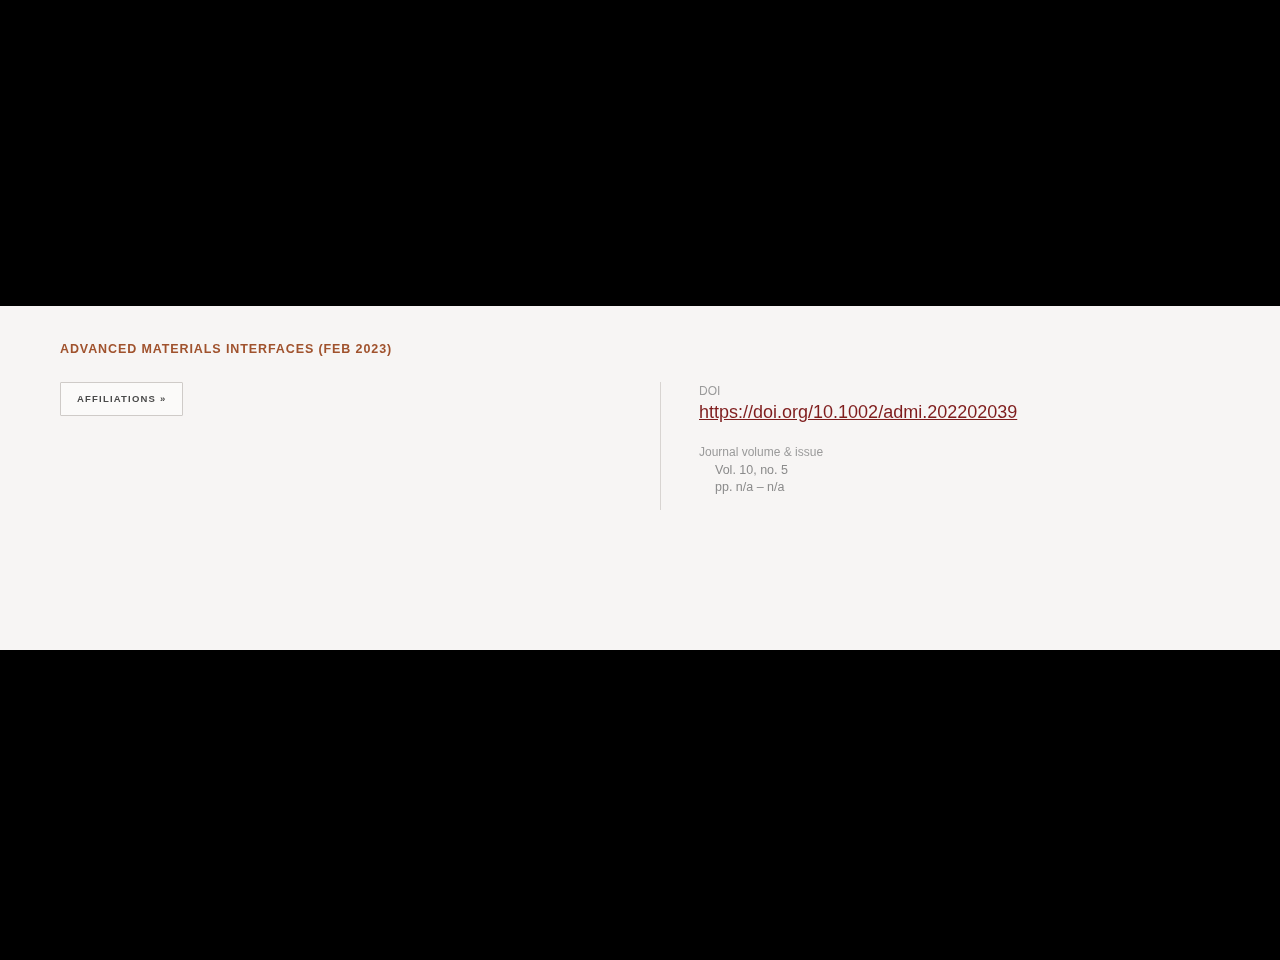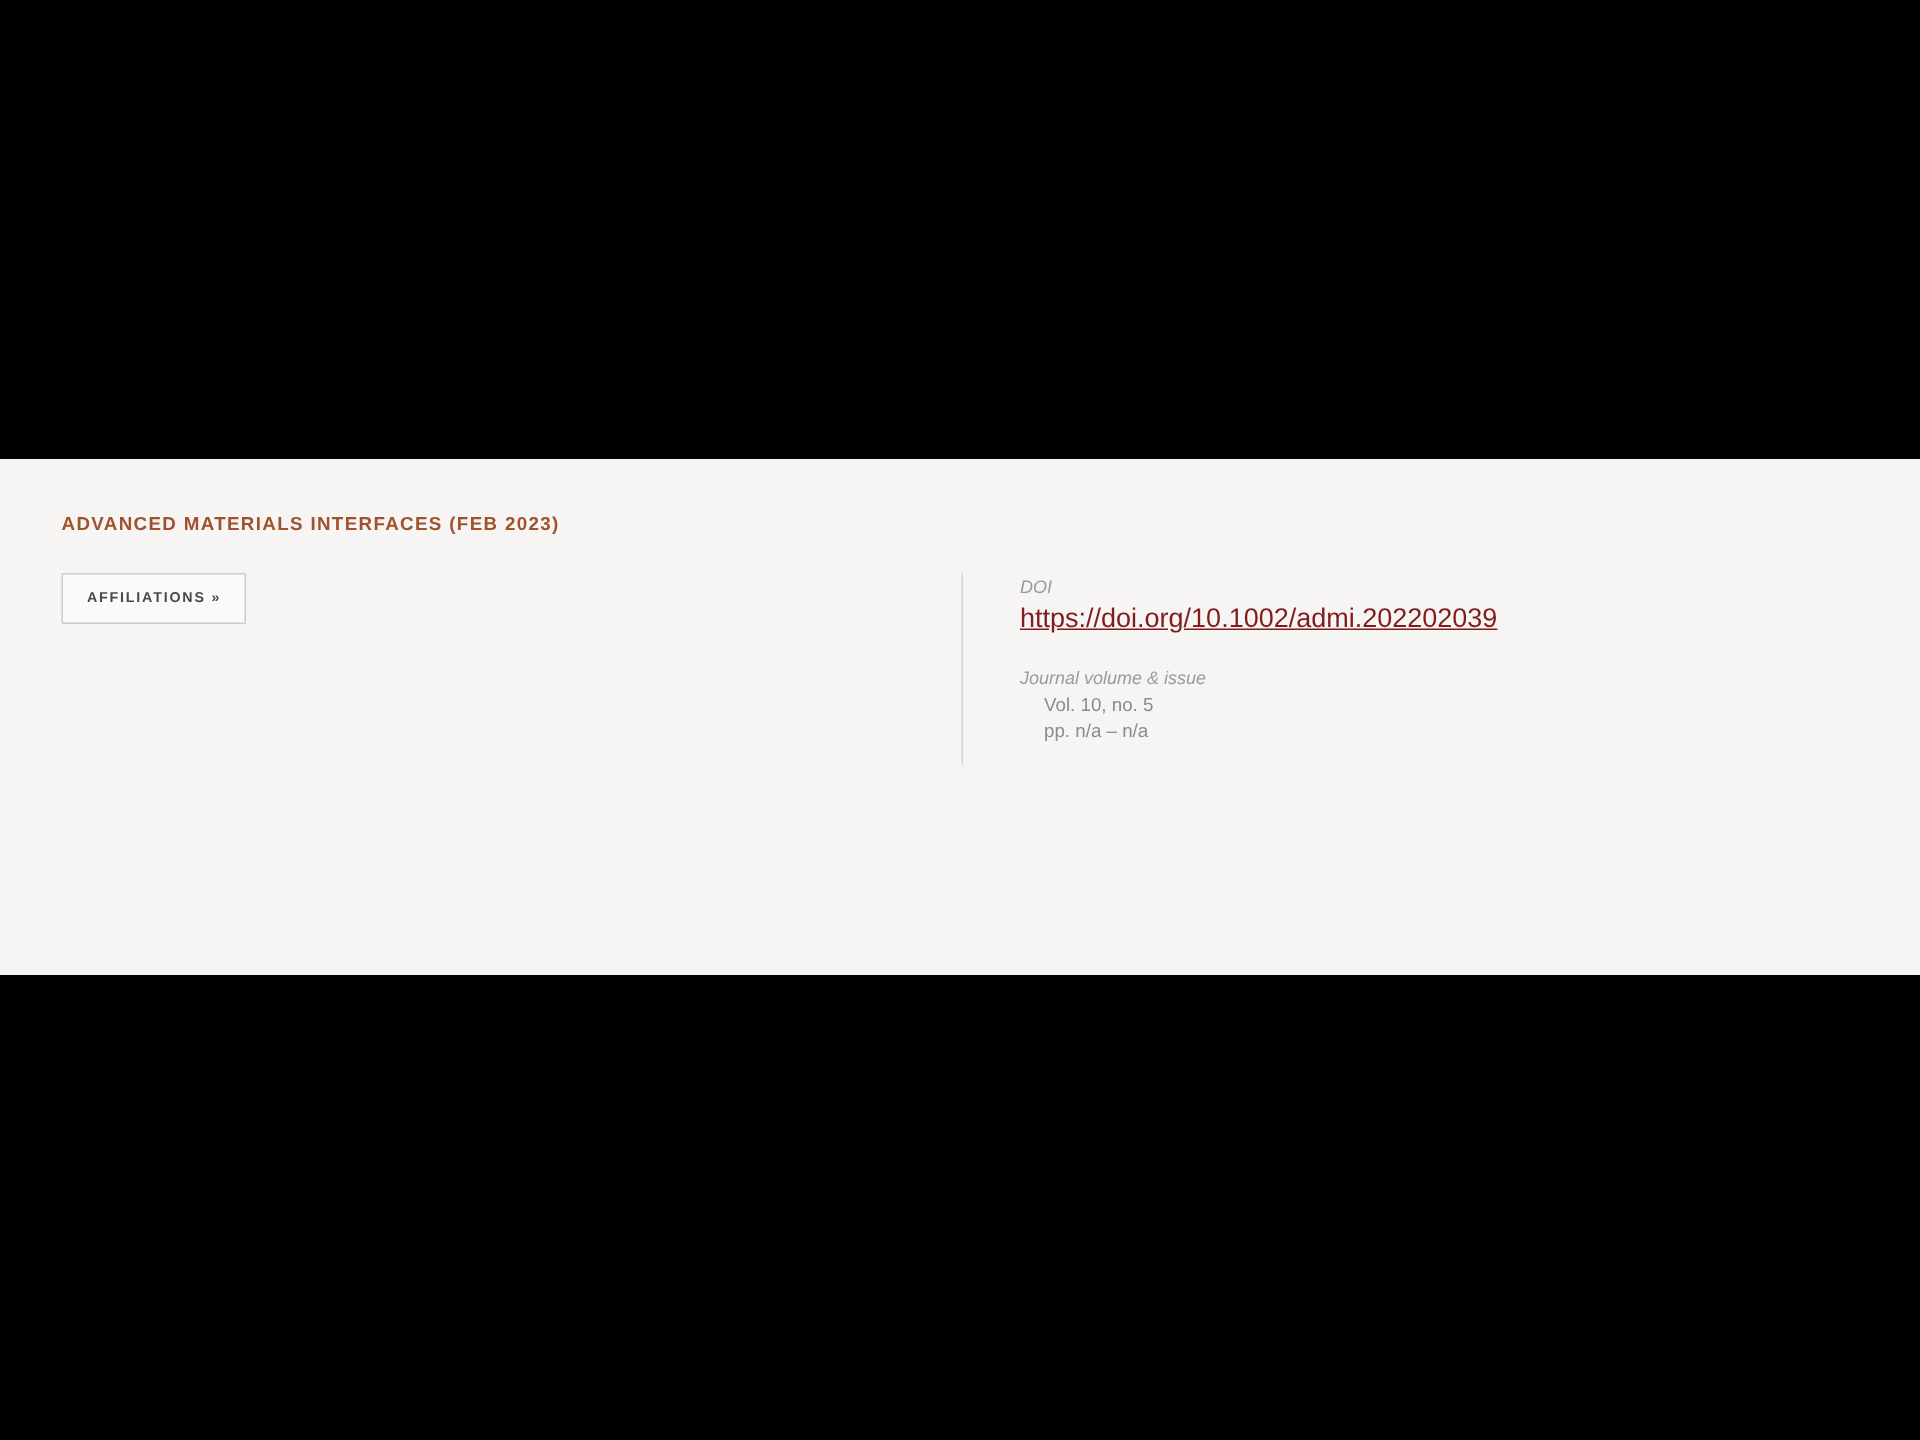--- a/index.html
+++ b/index.html
@@ -18,21 +18,21 @@
   }
   
   .card {
     position: absolute;
     left: 0;
     top: 306px;
     width: 1280px;
     height: 344px;
     background: #f7f5f4;
     box-sizing: border-box;
-    padding: 36px 38px 0 41px;
+    padding: 36px 38px 0 60px;
     font-family: "Liberation Sans", sans-serif;
   }
   .journal-line {
     font-family: "Liberation Sans", sans-serif;
     font-size: 12.5px;
     font-weight: 700;
     letter-spacing: 0.9px;
     color: #a0522d;
     text-transform: uppercase;
     margin: 0 0 26px 0;
@@ -91,21 +91,20 @@
   .meta-col {
     font-family: "Liberation Sans", sans-serif;
     font-size: 12.5px;
     color: #8b8b8b;
     padding-top: 2px;
   }
   .meta-label {
     color: #9b9b9b;
     font-size: 12px;
     margin: 0 0 4px 0;
-    font-style: italic;
   }
   .meta-link {
     display: block;
     color: #7f1d1d;
     text-decoration: underline;
     font-size: 18px;
     margin: 0 0 22px 0;
     cursor: pointer;
   }
   .meta-value {

